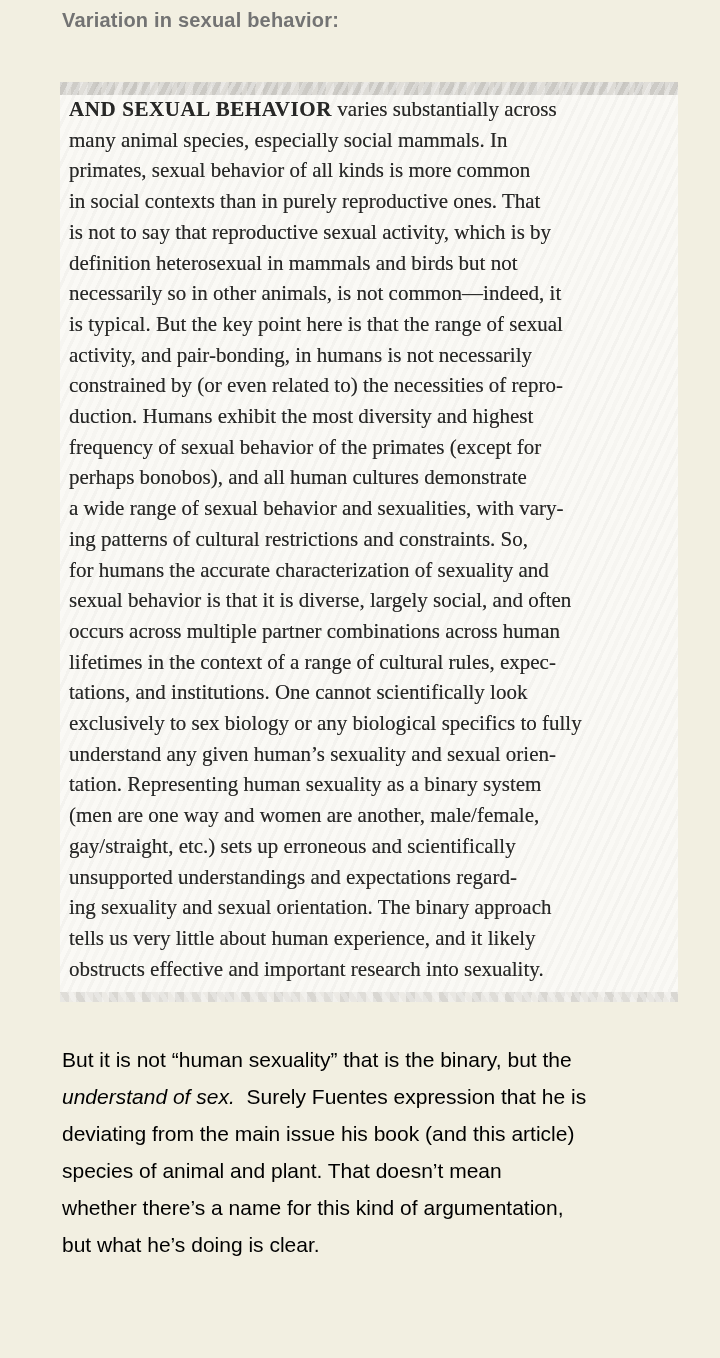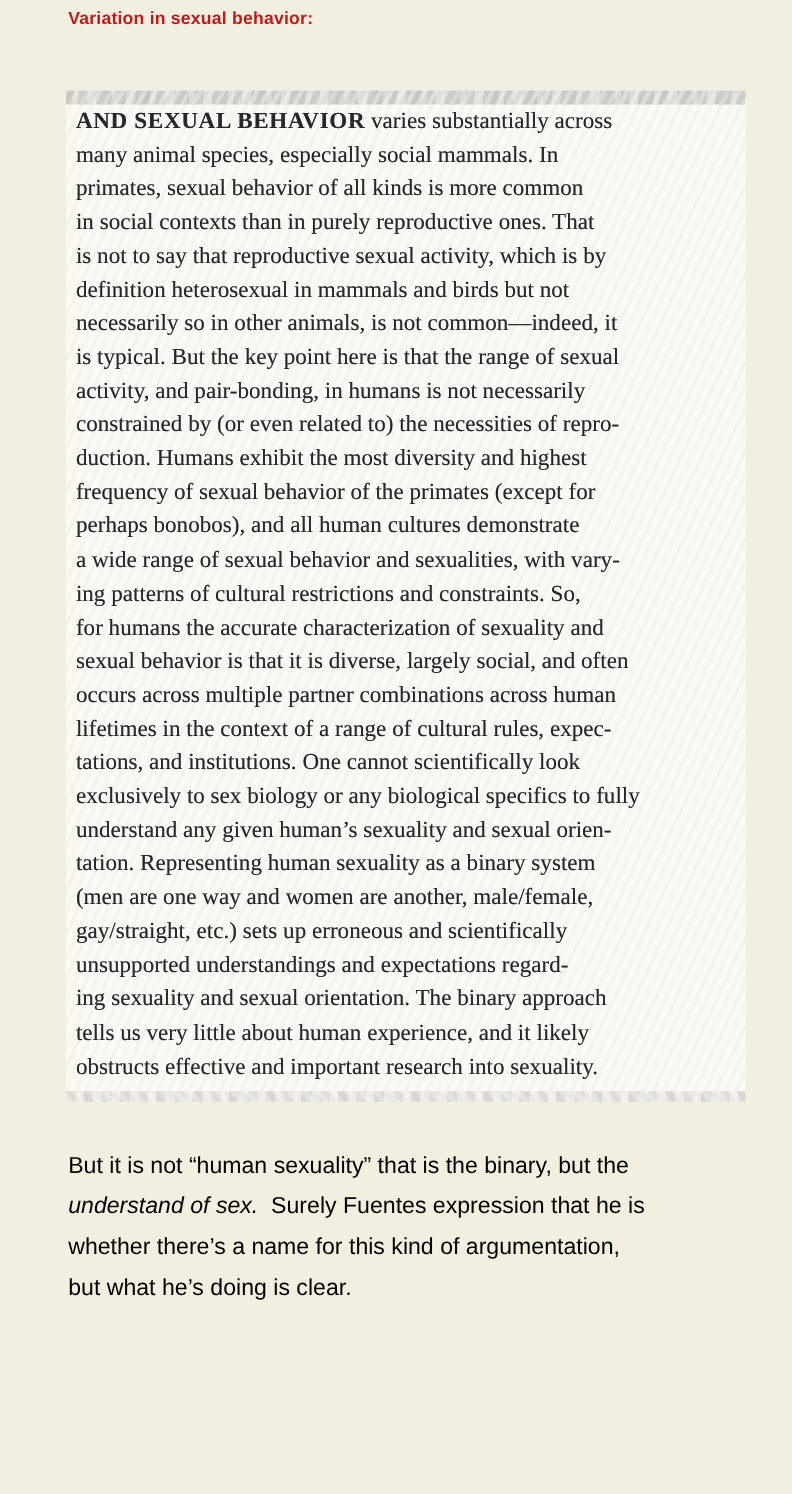--- a/index.html
+++ b/index.html
@@ -11,23 +11,23 @@
     height: 1358px;
     position: relative;
     background: #f2efe1;
     font-family: "Liberation Sans", sans-serif;
     overflow: hidden;
   }
   .post-heading {
     position: absolute;
     left: 62px;
     top: 9px;
-    font-size: 16px;
+    font-size: 20px;
     font-weight: 700;
-    color: #b91c1c;
+    color: #737373;
     letter-spacing: 0.2px;
   }
   
   .scan {
     position: absolute;
     left: 60px;
     top: 82px;
     width: 618px;
     height: 920px;
     background: #faf9f5;
@@ -124,15 +124,17 @@
     <div class="book-line">tells us very little about human experience, and it likely</div>
     <div class="book-line">obstructs effective and important research into sexuality.</div>
   </div>
   <div class="scan-noise"></div>
   <div class="scan-bottom-band"></div>
 </div>
 
 <div class="commentary">
   <div class="c-line"><span>But it is not “human sexuality” that is the binary, but the</span></div>
   <div class="c-line"><span class="i">understand of sex.</span><span>  Surely Fuentes expression that he is</span></div>
+  <div class="c-line"><span>deviating from the main issue his book (and this article)</span></div>
+  <div class="c-line"><span>species of animal and plant. That doesn’t mean</span></div>
   <div class="c-line"><span>whether there’s a name for this kind of argumentation,</span></div>
   <div class="c-line"><span>but what he’s doing is clear.</span></div>
 </div>
 
 </body></html>

